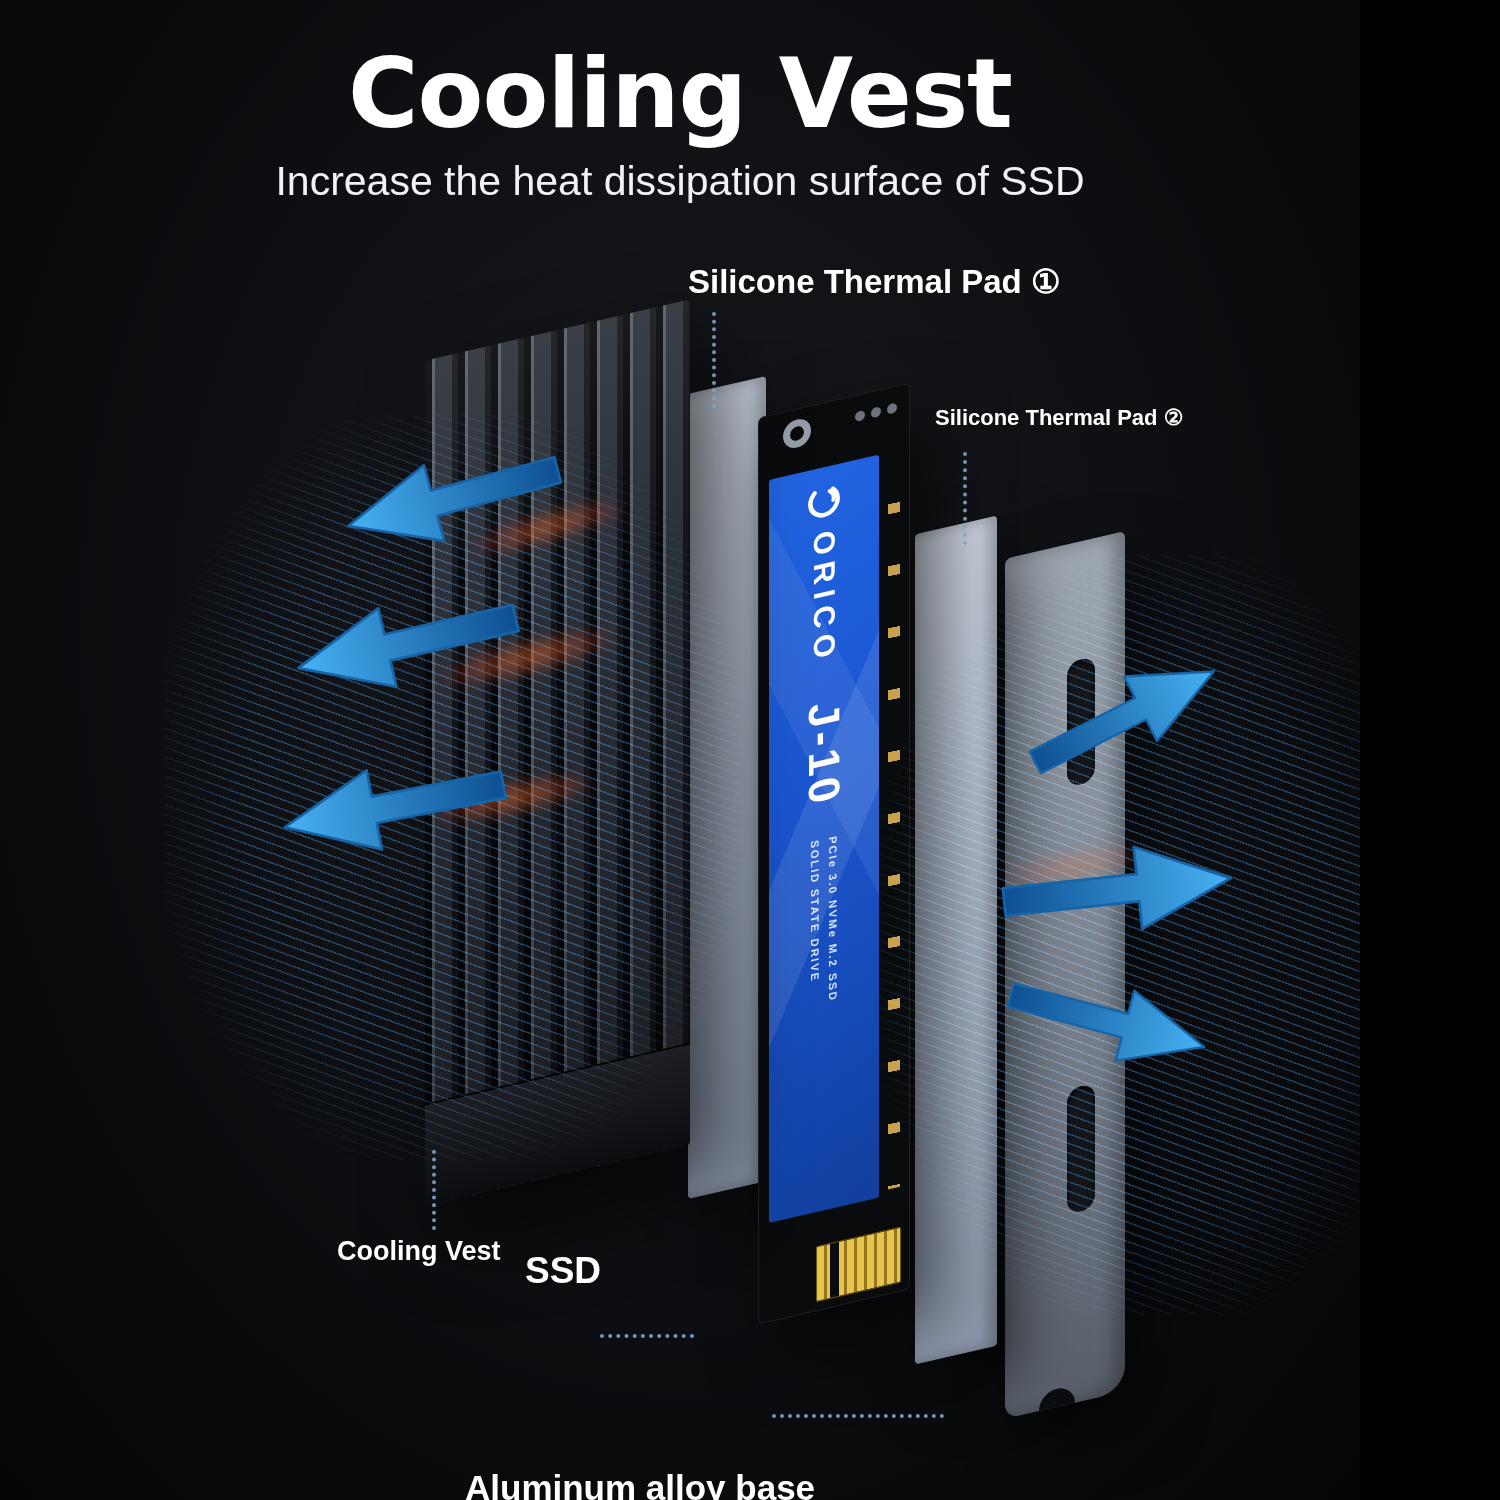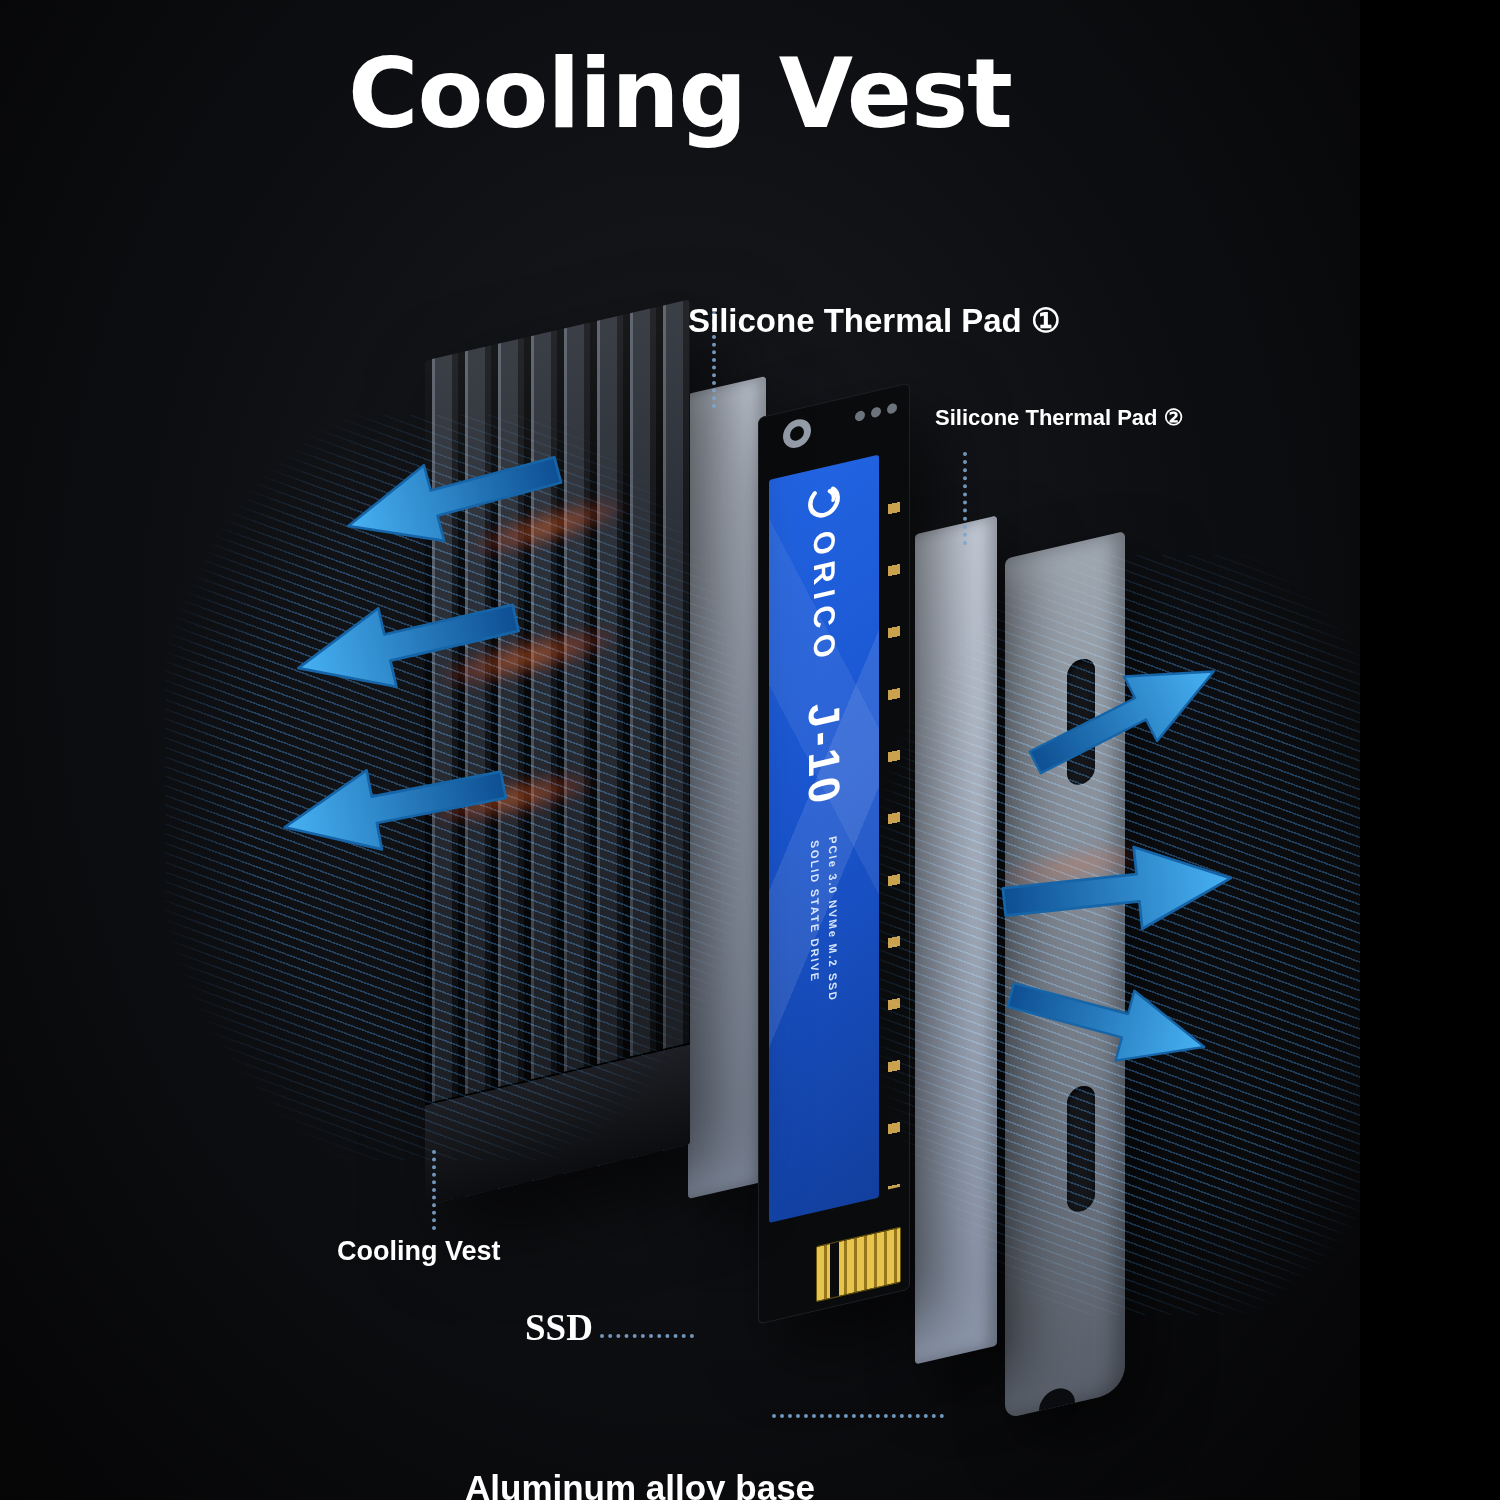--- a/index.html
+++ b/index.html
@@ -111,39 +111,40 @@
     background:repeating-linear-gradient(20deg, rgba(62,152,235,.34) 0 1.6px, transparent 1.6px 9px);
     -webkit-mask-image:radial-gradient(ellipse at center, #000 50%, transparent 76%);
             mask-image:radial-gradient(ellipse at center, #000 50%, transparent 76%);
   }
   .flow-left{left:165px;top:415px;width:575px;height:745px;}
   .flow-right{left:880px;top:555px;width:545px;height:760px;}
   
   .arrow{position:absolute;z-index:7;}
   
   .callout{position:absolute;z-index:10;font-weight:700;color:#fff;white-space:nowrap;}
-  .co-pad1{left:688px;top:262px;font-size:33px;margin-top:39px;}
+  .co-pad1{left:688px;top:262px;font-size:33px;}
   .co-pad2{left:935px;top:405px;font-size:22px;}
   .co-vest{left:337px;top:1236px;font-size:27px;}
-  .co-ssd{left:525px;top:1306px;font-size:37px;font-family:Liberation Serif, serif;}
+  .co-ssd{left:525px;top:1250px;font-size:37px;}
   .co-base{left:465px;top:1468px;font-size:35px;}
   .leader-v{position:absolute;z-index:9;width:0;border-left:4px dotted rgba(125,165,205,.9);}
   .leader-h{position:absolute;z-index:9;height:0;border-top:4px dotted rgba(125,165,205,.9);}
   .ld-pad1{left:712px;top:312px;height:96px;}
   .ld-pad2{left:963px;top:452px;height:93px;}
   .ld-vest{left:432px;top:1150px;height:80px;}
   .ld-ssd{left:600px;top:1334px;width:94px;}
   .ld-base{left:772px;top:1414px;width:172px;}
 </style>
 </head>
 <body>
 
 <div class="stage">
 
   <h1 class="title">Cooling Vest</h1>
+  <p class="subtitle">Increase the heat dissipation surface of SSD</p>
 
   <div class="flow flow-left"></div>
   <div class="flow flow-right"></div>
 
   <div class="part heatsink">
     <div class="heatsink-shade"></div>
     <div class="heatsink-base"></div>
   </div>
   <div class="heat heat1"></div>
   <div class="heat heat2"></div>

